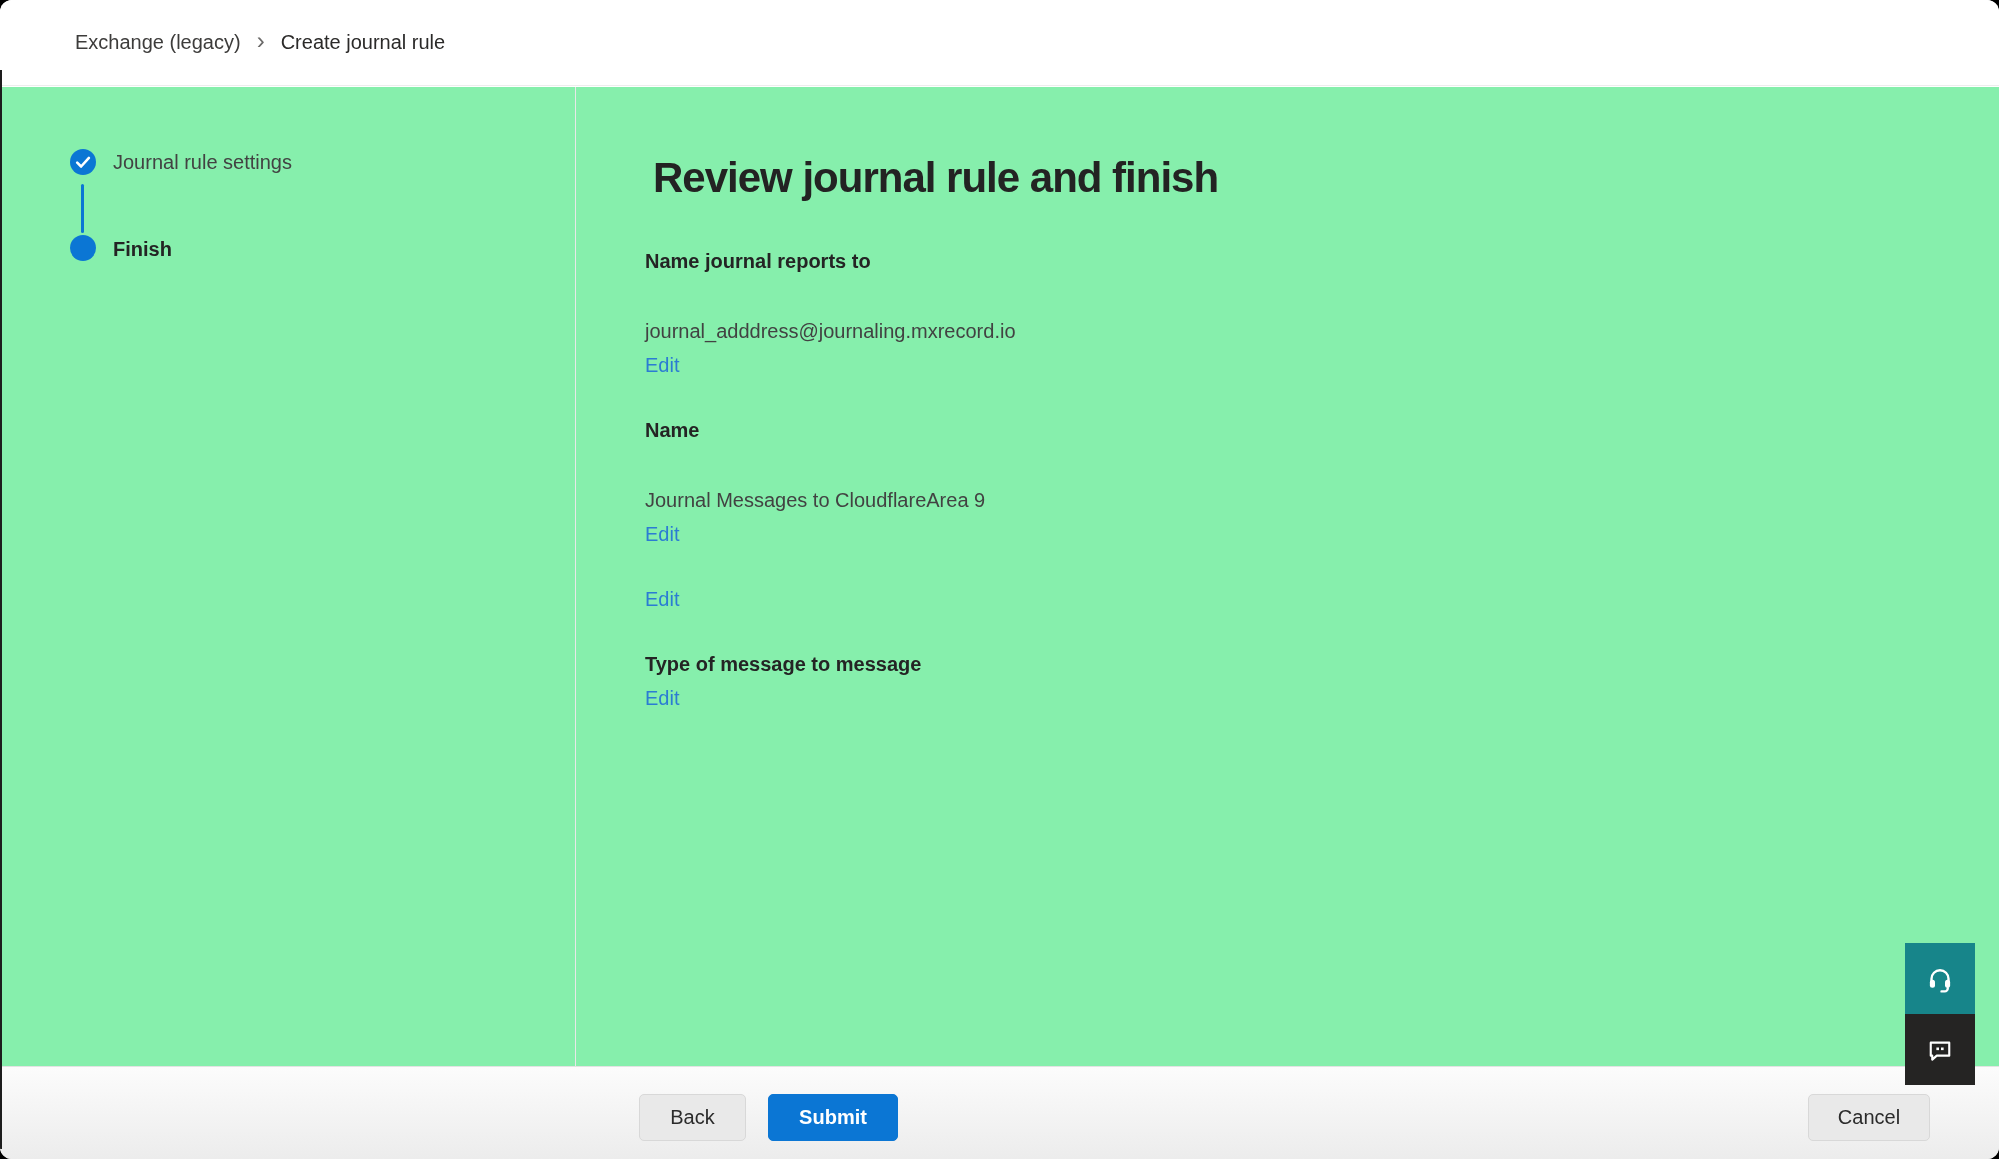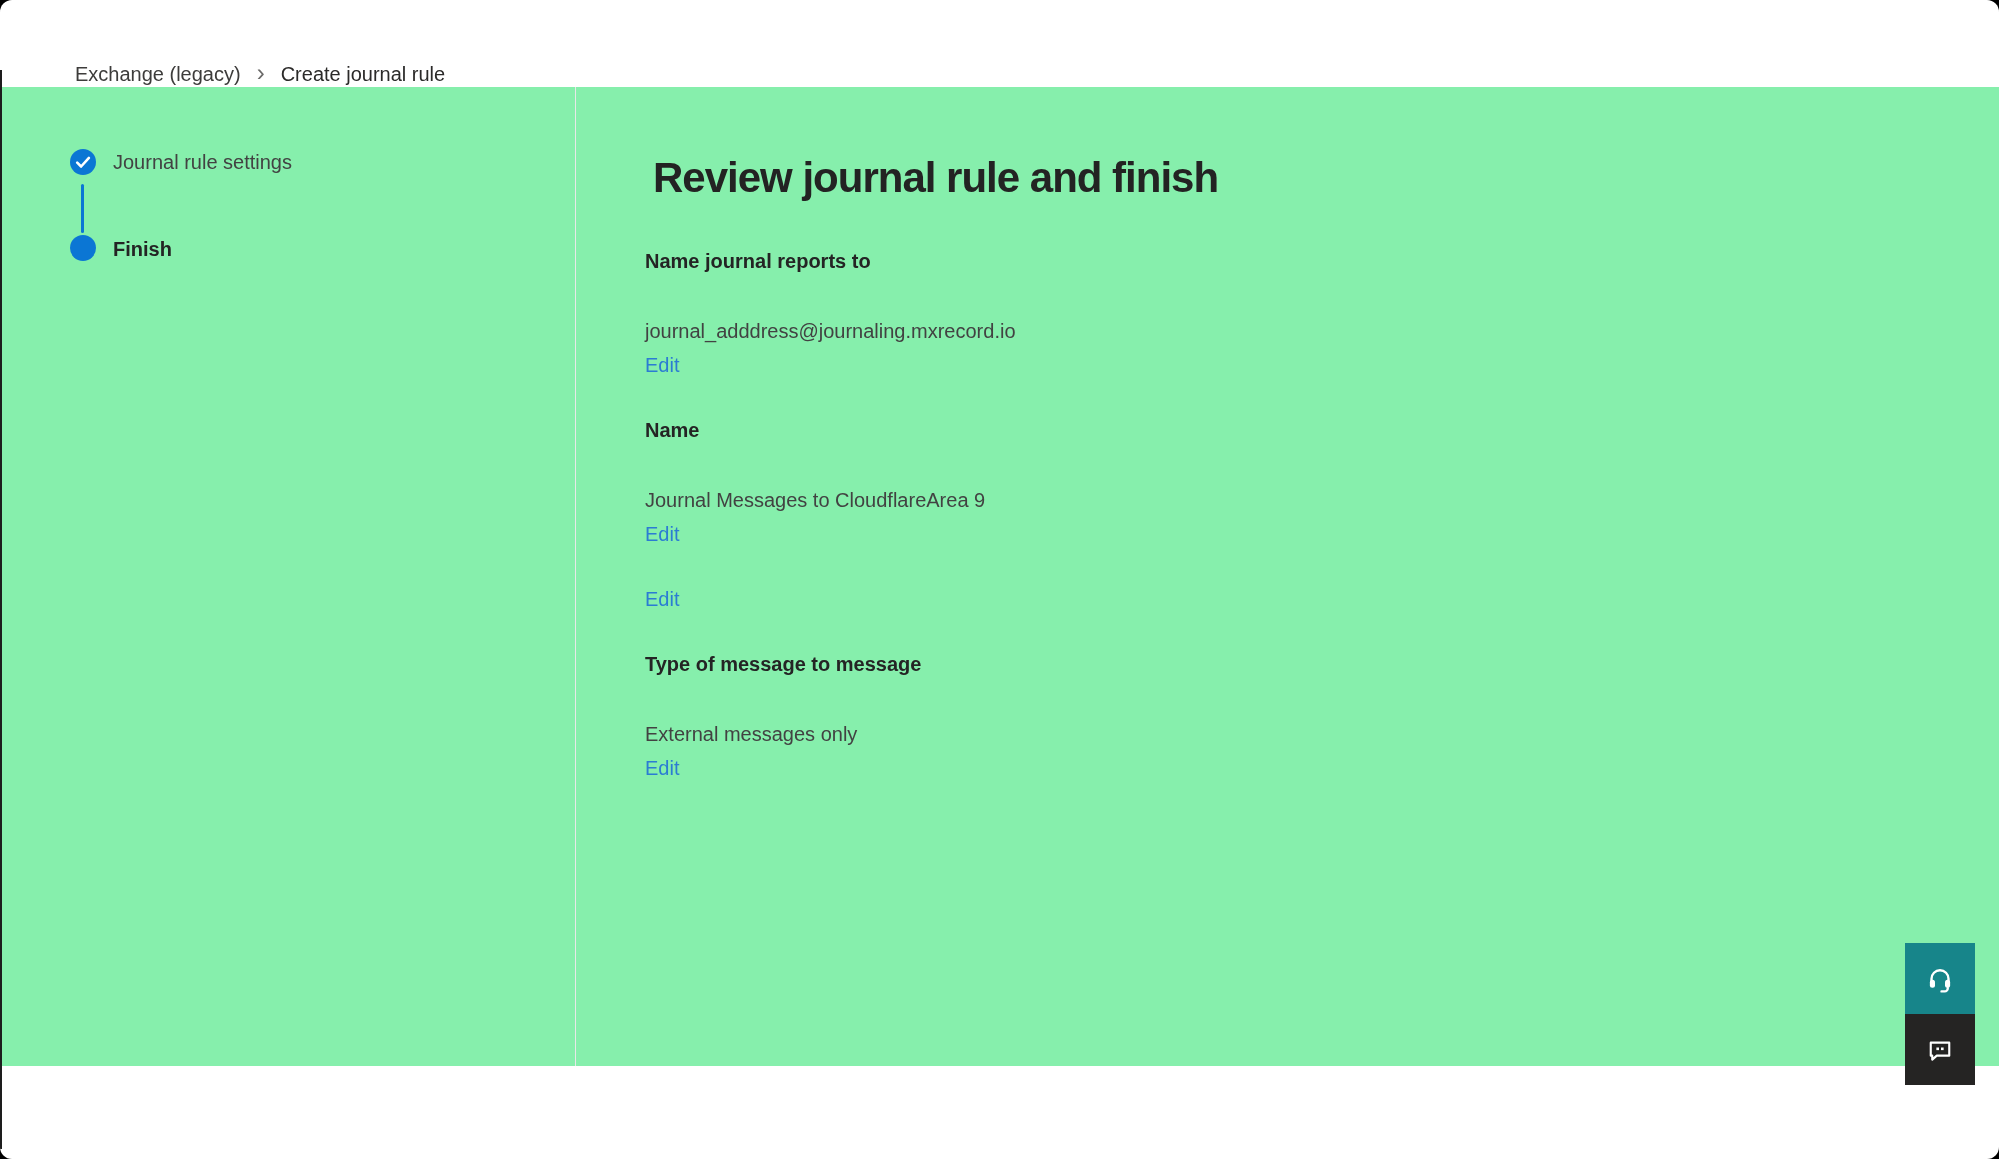--- a/index.html
+++ b/index.html
@@ -21,21 +21,21 @@
   }
   .window{
     position:absolute;inset:0;background:#fff;border-radius:12px;overflow:hidden;
   }
   .left-edge{
     position:absolute;left:0;top:70px;bottom:10px;width:2px;background:#1d1d1d;z-index:40;
   }
   
   .topbar{
     position:absolute;left:0;top:0;right:0;height:86px;background:#fff;
-    border-bottom:1px solid #ededed;display:flex;align-items:center;padding-left:75px;margin-top:32px;
+    border-bottom:1px solid #ededed;display:flex;align-items:center;padding-left:75px;
   }
   .crumb{font-size:20px;color:#3d3c3b;text-decoration:none;cursor:pointer;}
   .crumb.current{color:#2b2a29;cursor:default;}
   .crumb-sep{font-size:24px;color:#6b6a69;margin:0 16px;line-height:1;transform:translateY(-2px);}
   
   .content{
     position:absolute;left:0;top:87px;right:0;bottom:93px;display:flex;background:#86efac;
   }
   .stepper-pane{
     width:576px;flex:0 0 576px;border-right:1px solid var(--divider);position:relative;
@@ -139,28 +139,32 @@
           <a class="edit-link">Edit</a>
         </div>
 
         <div class="section">
           
           <a class="edit-link">Edit</a>
         </div>
 
         <div class="section">
           <div class="section-label">Type of message to message</div>
-          <div class="section-value">External messages only</div>
           <a class="edit-link">Edit</a>
         </div>
 
       </div>
     </div>
   </div>
 
+  <div class="footer">
+    <button class="btn btn-back">Back</button>
+    <button class="btn btn-submit">Submit</button>
+    <button class="btn btn-cancel">Cancel</button>
+  </div>
 
   <div class="float-stack">
     <button class="float-btn float-help">
       <span>
         <svg width="30" height="30" viewBox="0 0 24 24">
           <path d="M5.2 14.2v-2.4a6.8 6.8 0 0 1 13.6 0v2.4" fill="none" stroke="#fff" stroke-width="1.9" stroke-linecap="round"></path>
           <rect x="3.9" y="12.6" width="4.1" height="6.4" rx="2" fill="#fff"></rect>
           <rect x="16" y="12.6" width="4.1" height="6.4" rx="2" fill="#fff"></rect>
           <path d="M18.2 18.9v.6a2.4 2.4 0 0 1-2.4 2.4h-2.6" fill="none" stroke="#fff" stroke-width="1.9" stroke-linecap="round"></path>
         </svg>

